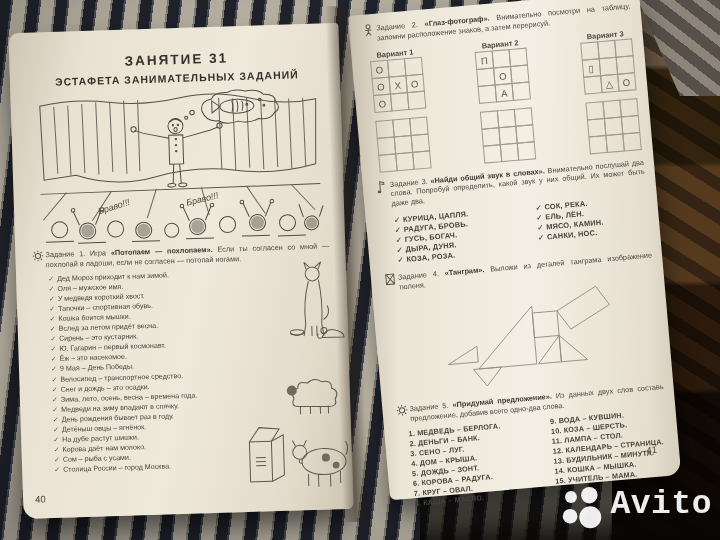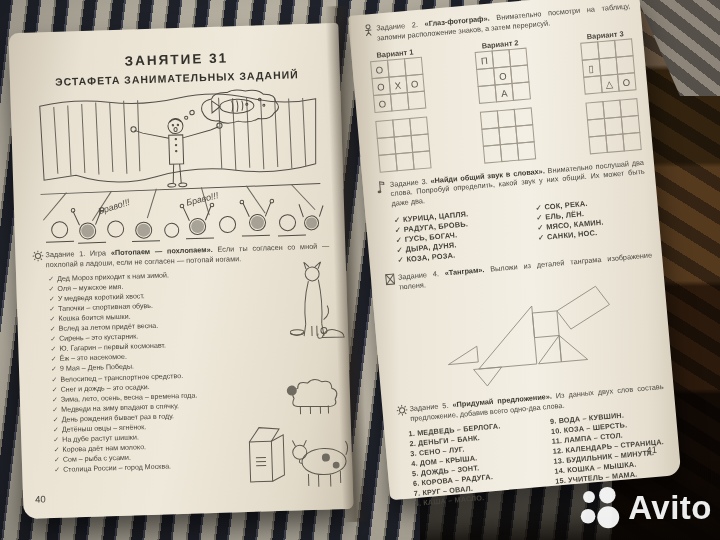--- a/index.html
+++ b/index.html
@@ -65,21 +65,21 @@
   .cols2 .c1{width:53%;} .cols2 .c2{width:47%;}
   ol.sent{list-style:none;margin:2px 0 0 0;padding:0 0 0 10px;}
   ol.sent li{font-size:7.2px;line-height:10px;font-weight:bold;letter-spacing:.2px;color:#46433b;white-space:nowrap;}
 
   .illu{display:block;margin:6px auto 4px auto;}
   .doodle{position:absolute;}
   svg.line{stroke:#5d594f;fill:none;stroke-width:1;}
   .tangram-wrap{text-align:center;margin-top:2px;}
 
   
-  .wm{position:absolute;right:8px;bottom:10px;display:flex;align-items:center;opacity:.93;}
+  .wm{position:absolute;right:8px;bottom:10px;display:flex;opacity:.93;font-family:Liberation Mono, monospace;}
   .wm-text{color:#fff;font-size:33px;font-weight:bold;letter-spacing:.5px;margin-left:6px;}
 </style>
 </head>
 <body>
 
 <div class="photo">
   <div class="fabric"></div>
   <div class="fabric-shade"></div>
   <div class="wood"></div>
   <div class="stair"></div>

